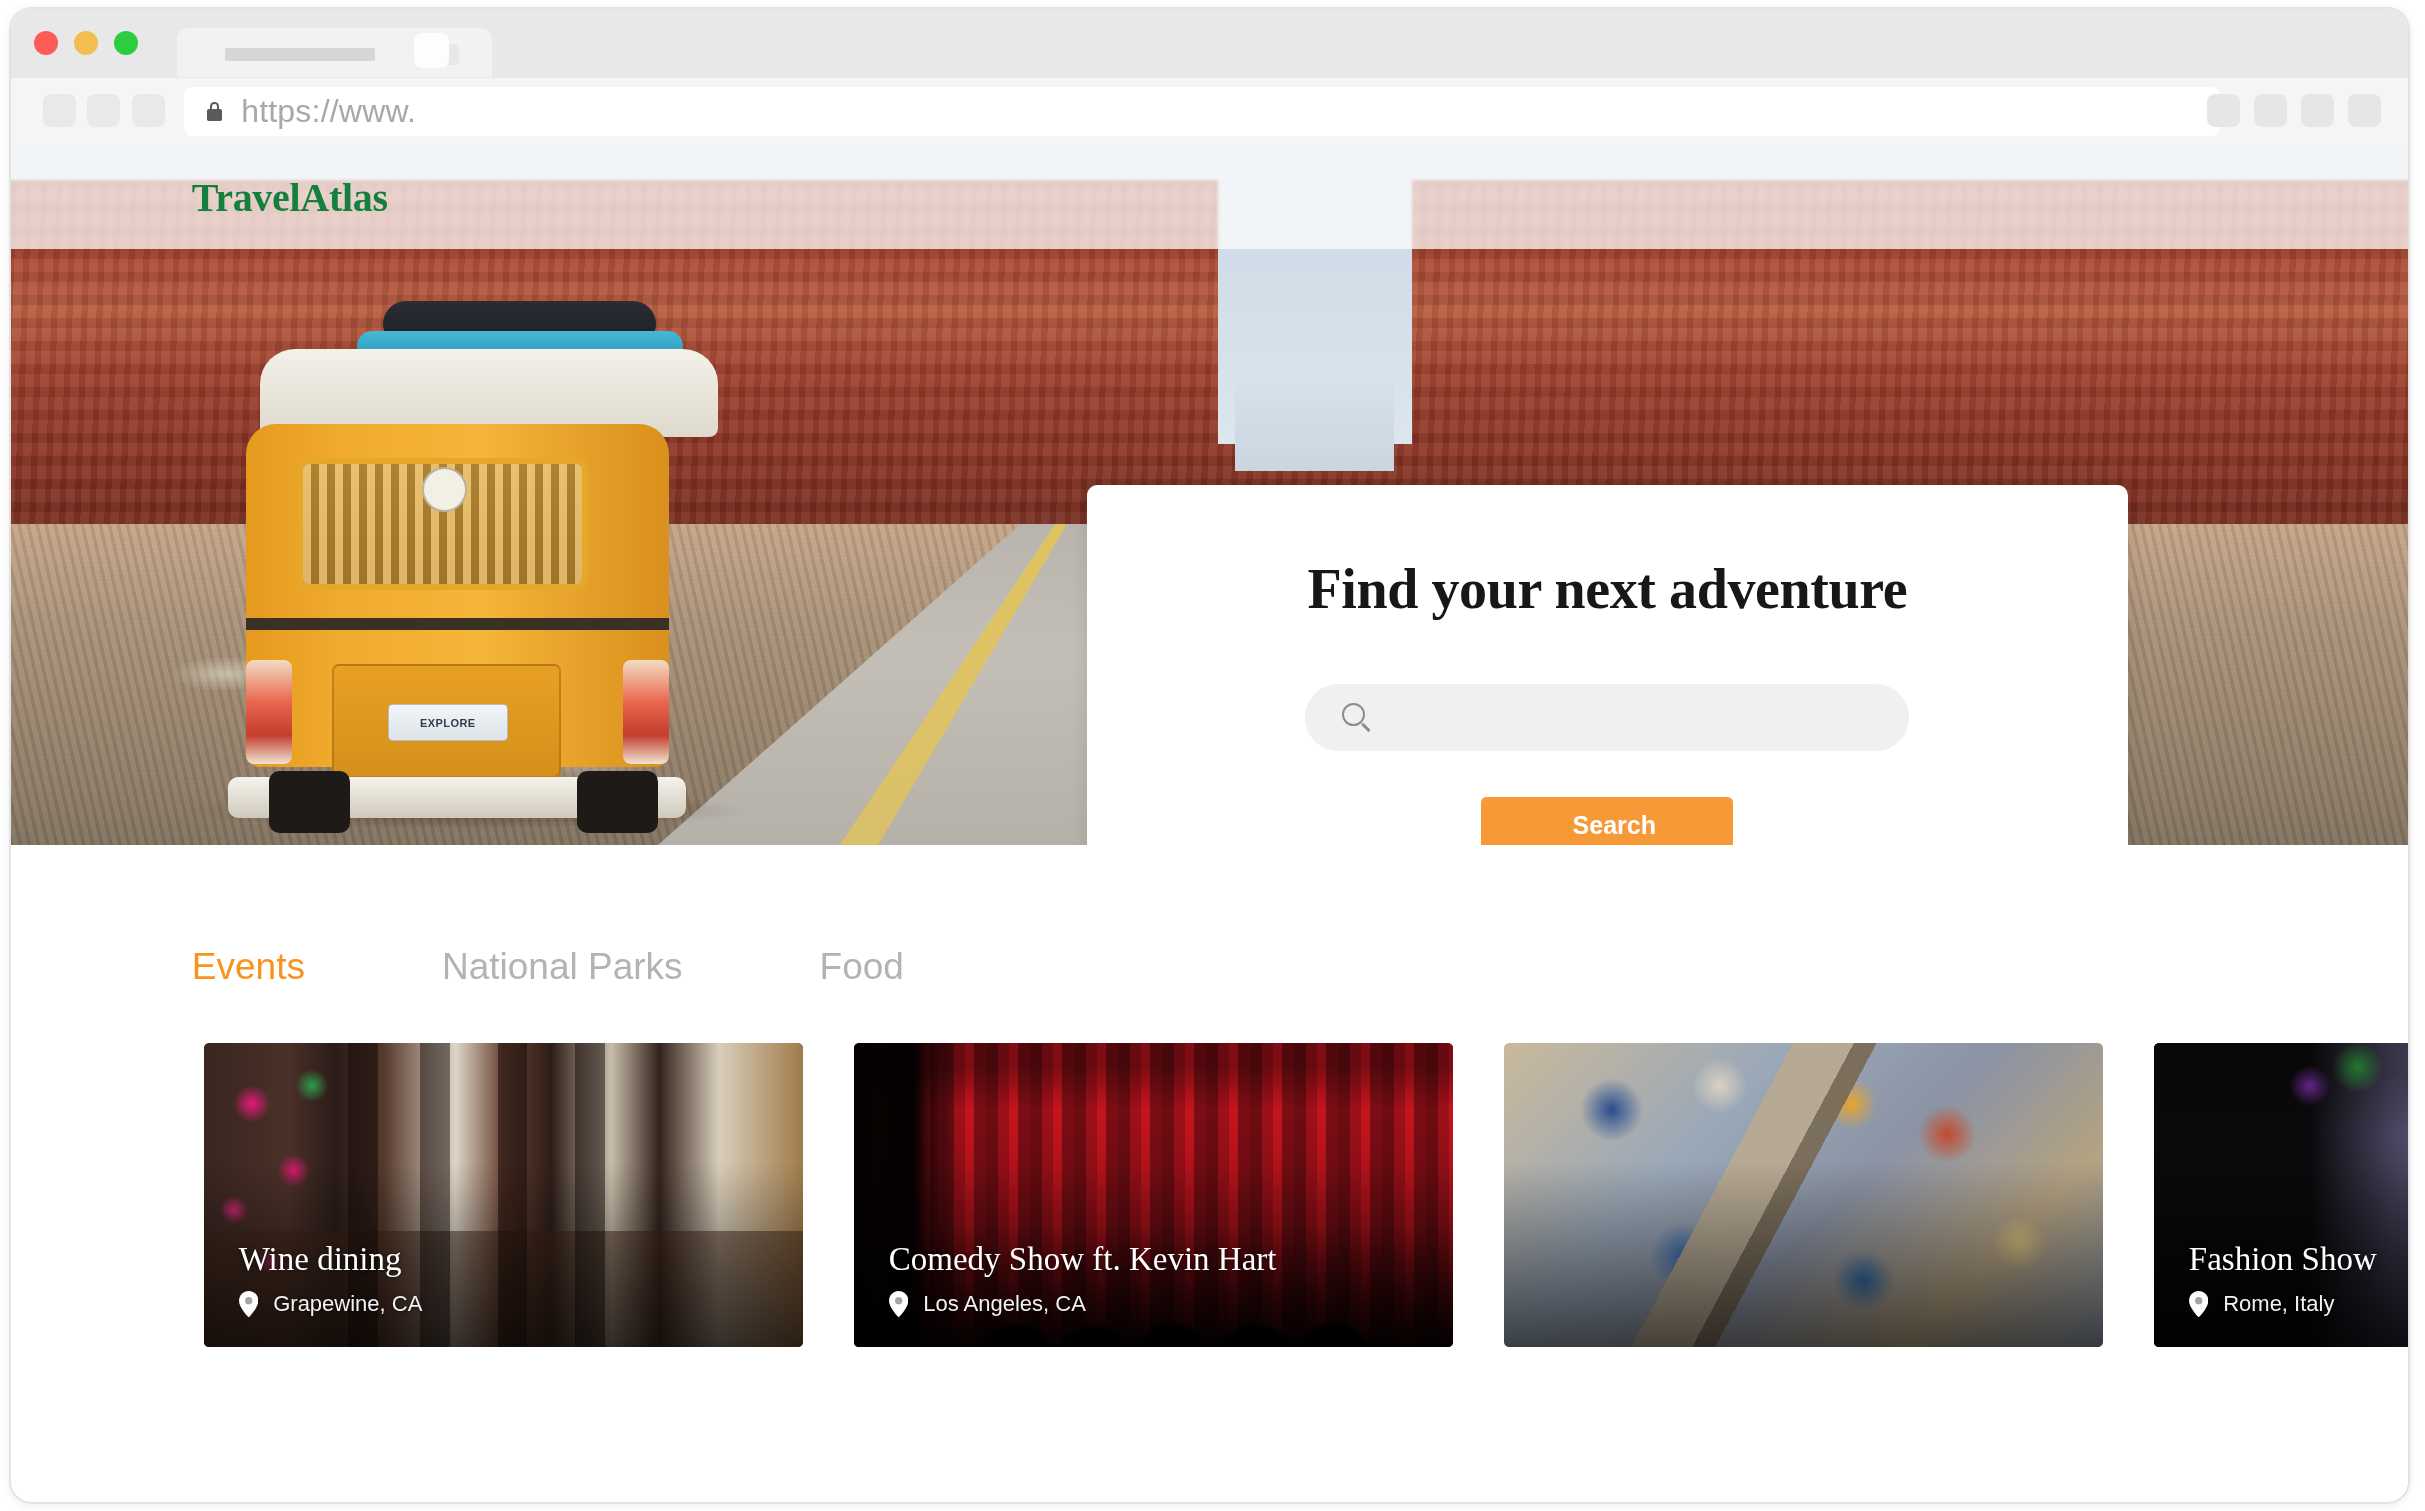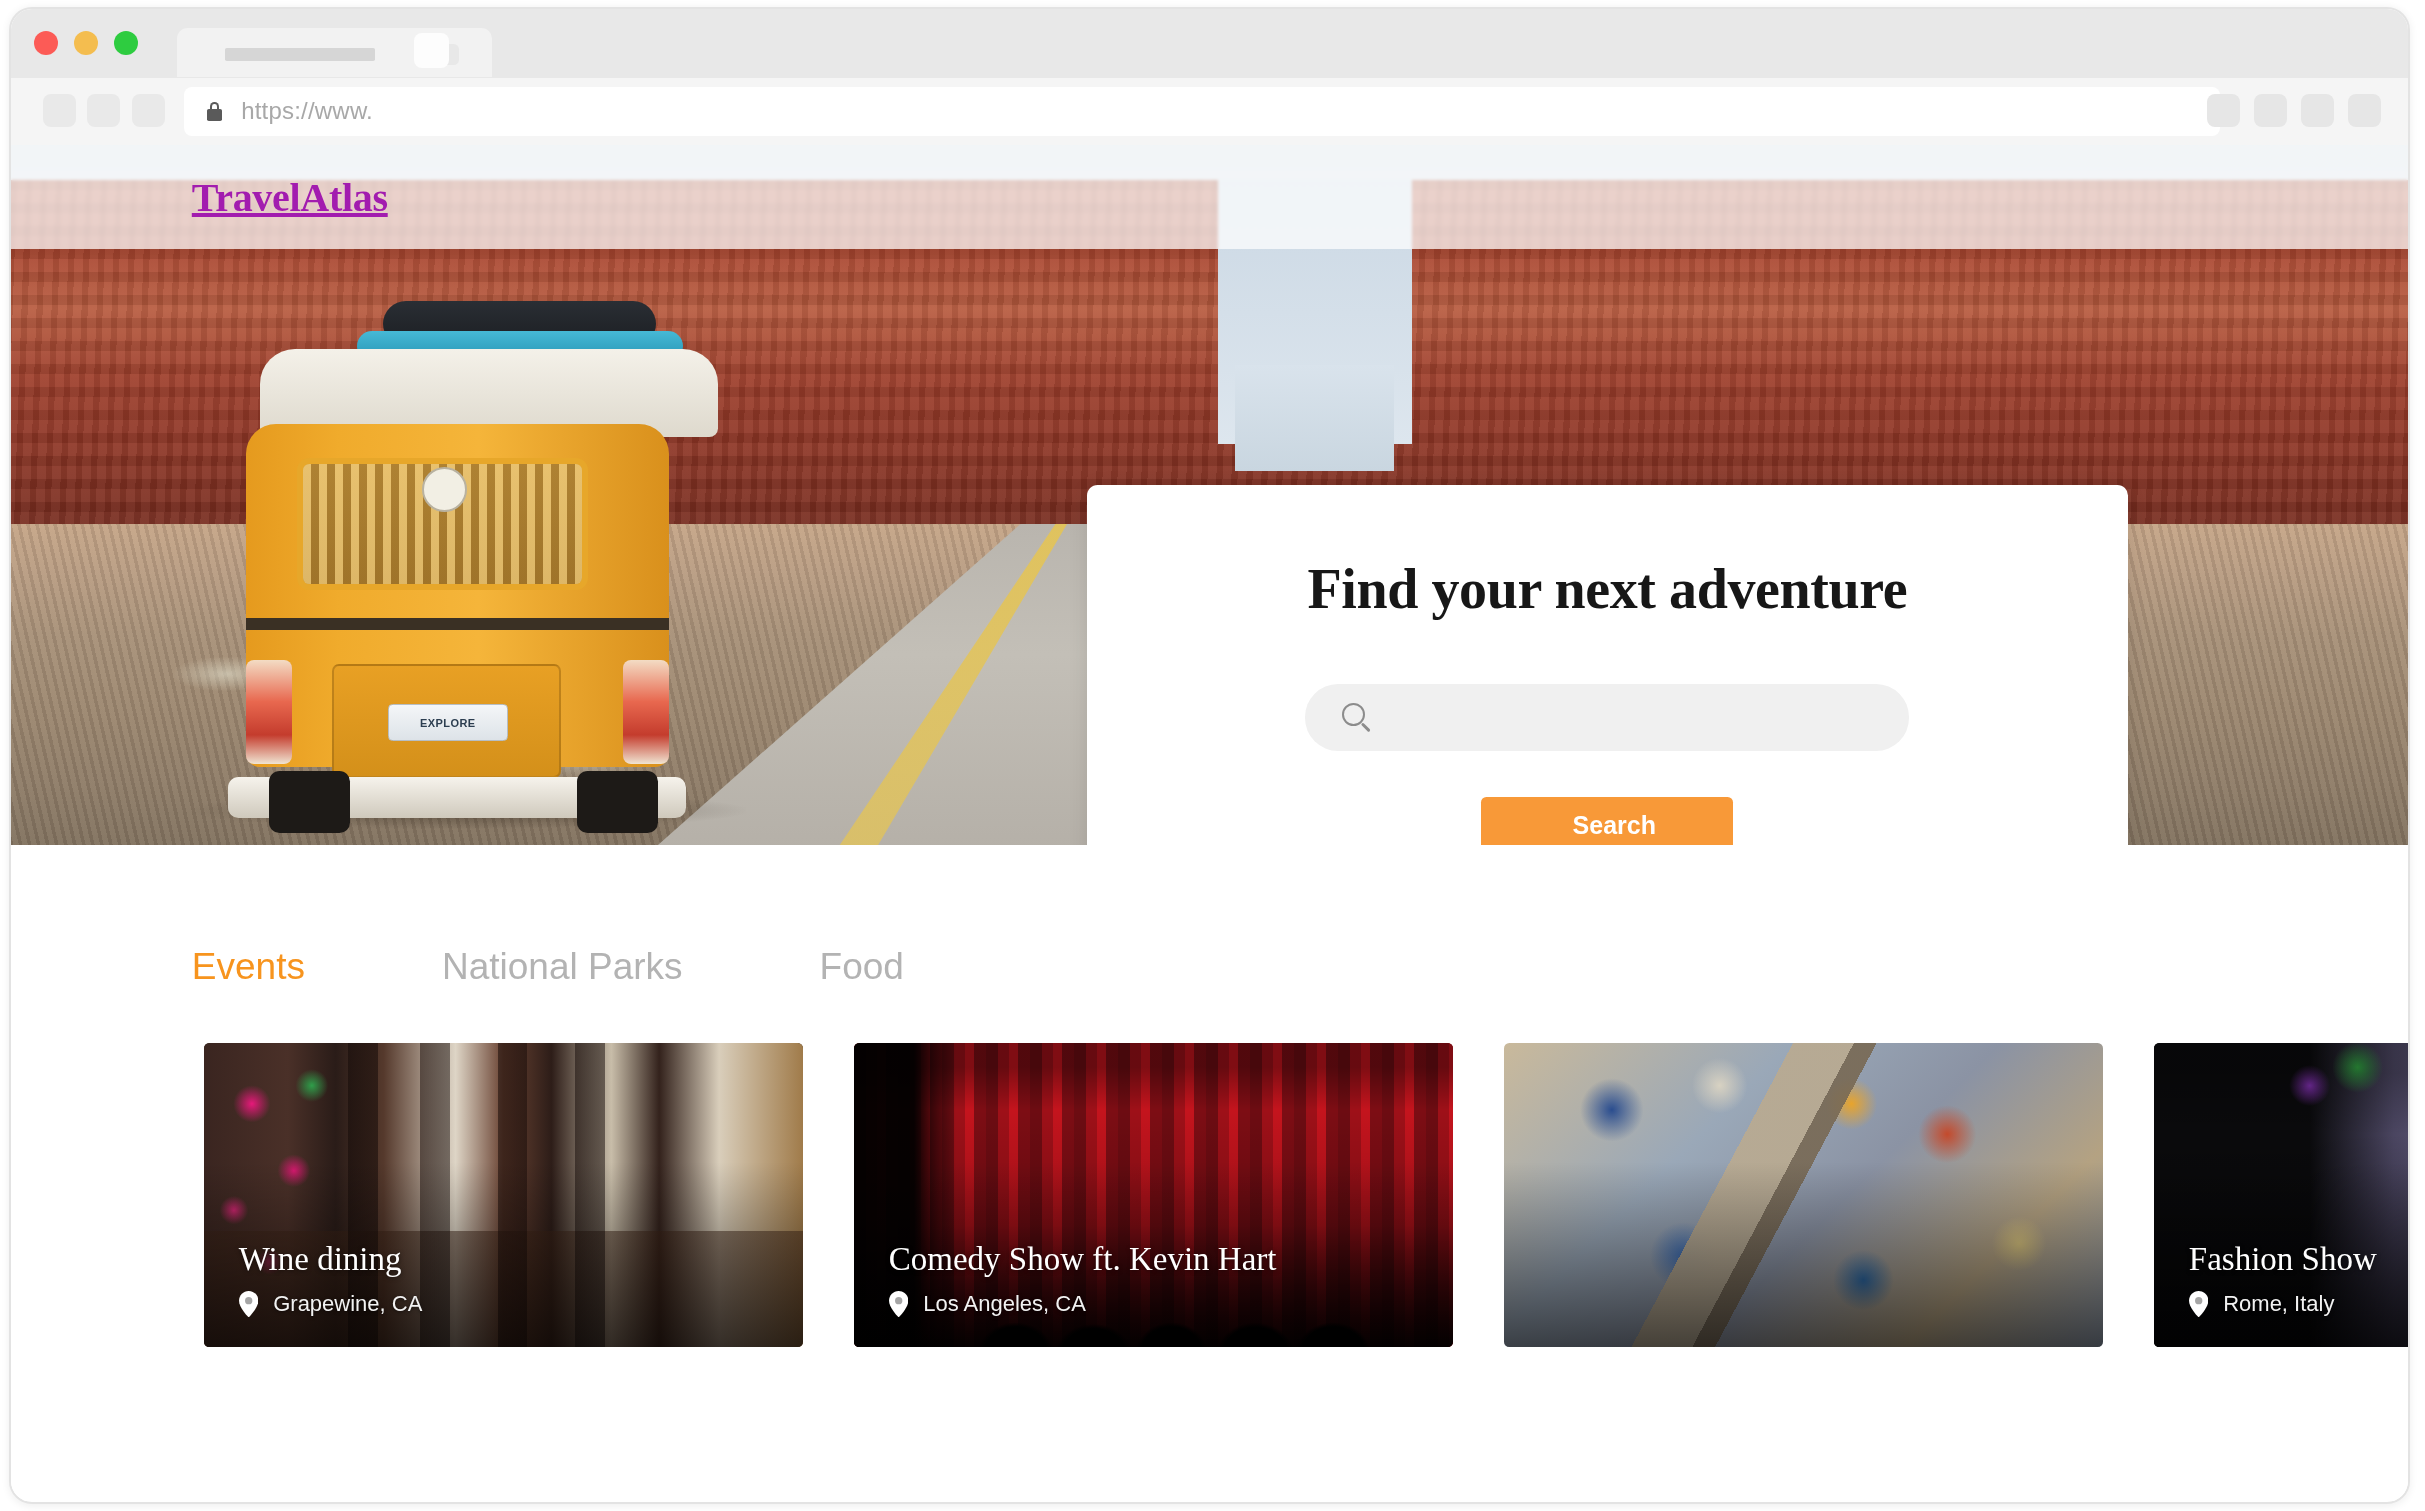--- a/index.html
+++ b/index.html
@@ -94,21 +94,21 @@
   }
   .lock-icon .shackle{
     position:absolute;top:0;left:3.1px;
     width:8.8px;height:8.8px;
     border:2.6px solid #5a5a5a;
     border-bottom:none;
     border-radius:4.4px 4.4px 0 0;
     box-sizing:border-box;
   }
   .url-text{
-    font-size:24px;color:#a8a8a8;letter-spacing:0.2px;
+    font-size:32px;color:#a8a8a8;letter-spacing:0.2px;
   }
   .rightbtns{
     position:absolute; right:26.4px; top:16px;
     display:flex; gap:14px;
   }
   .rightbtn{width:33px;height:33px;border-radius:8px;background:#e6e6e6;}
 
   
   .viewport{
     position:relative;
@@ -285,23 +285,22 @@
     background:rgba(255,255,255,.72);
     backdrop-filter:blur(1.8px);
     display:flex;align-items:center;
     z-index:8;
   }
   .brand{
     margin-left:181px;
     font-family:"Liberation Serif", serif;
     font-weight:bold;
     font-size:40px;
-    color:#a21caf;
+    color:#15803d;
     letter-spacing:-0.3px;
-    text-decoration:underline;
   }
   .navlinks{
     display:flex;align-items:center;
     margin-left:141px;
   }
   .navlink{
     font-size:24px;font-weight:bold;color:#1f1f1f;
     margin-right:99px;
     cursor:pointer;
   }

